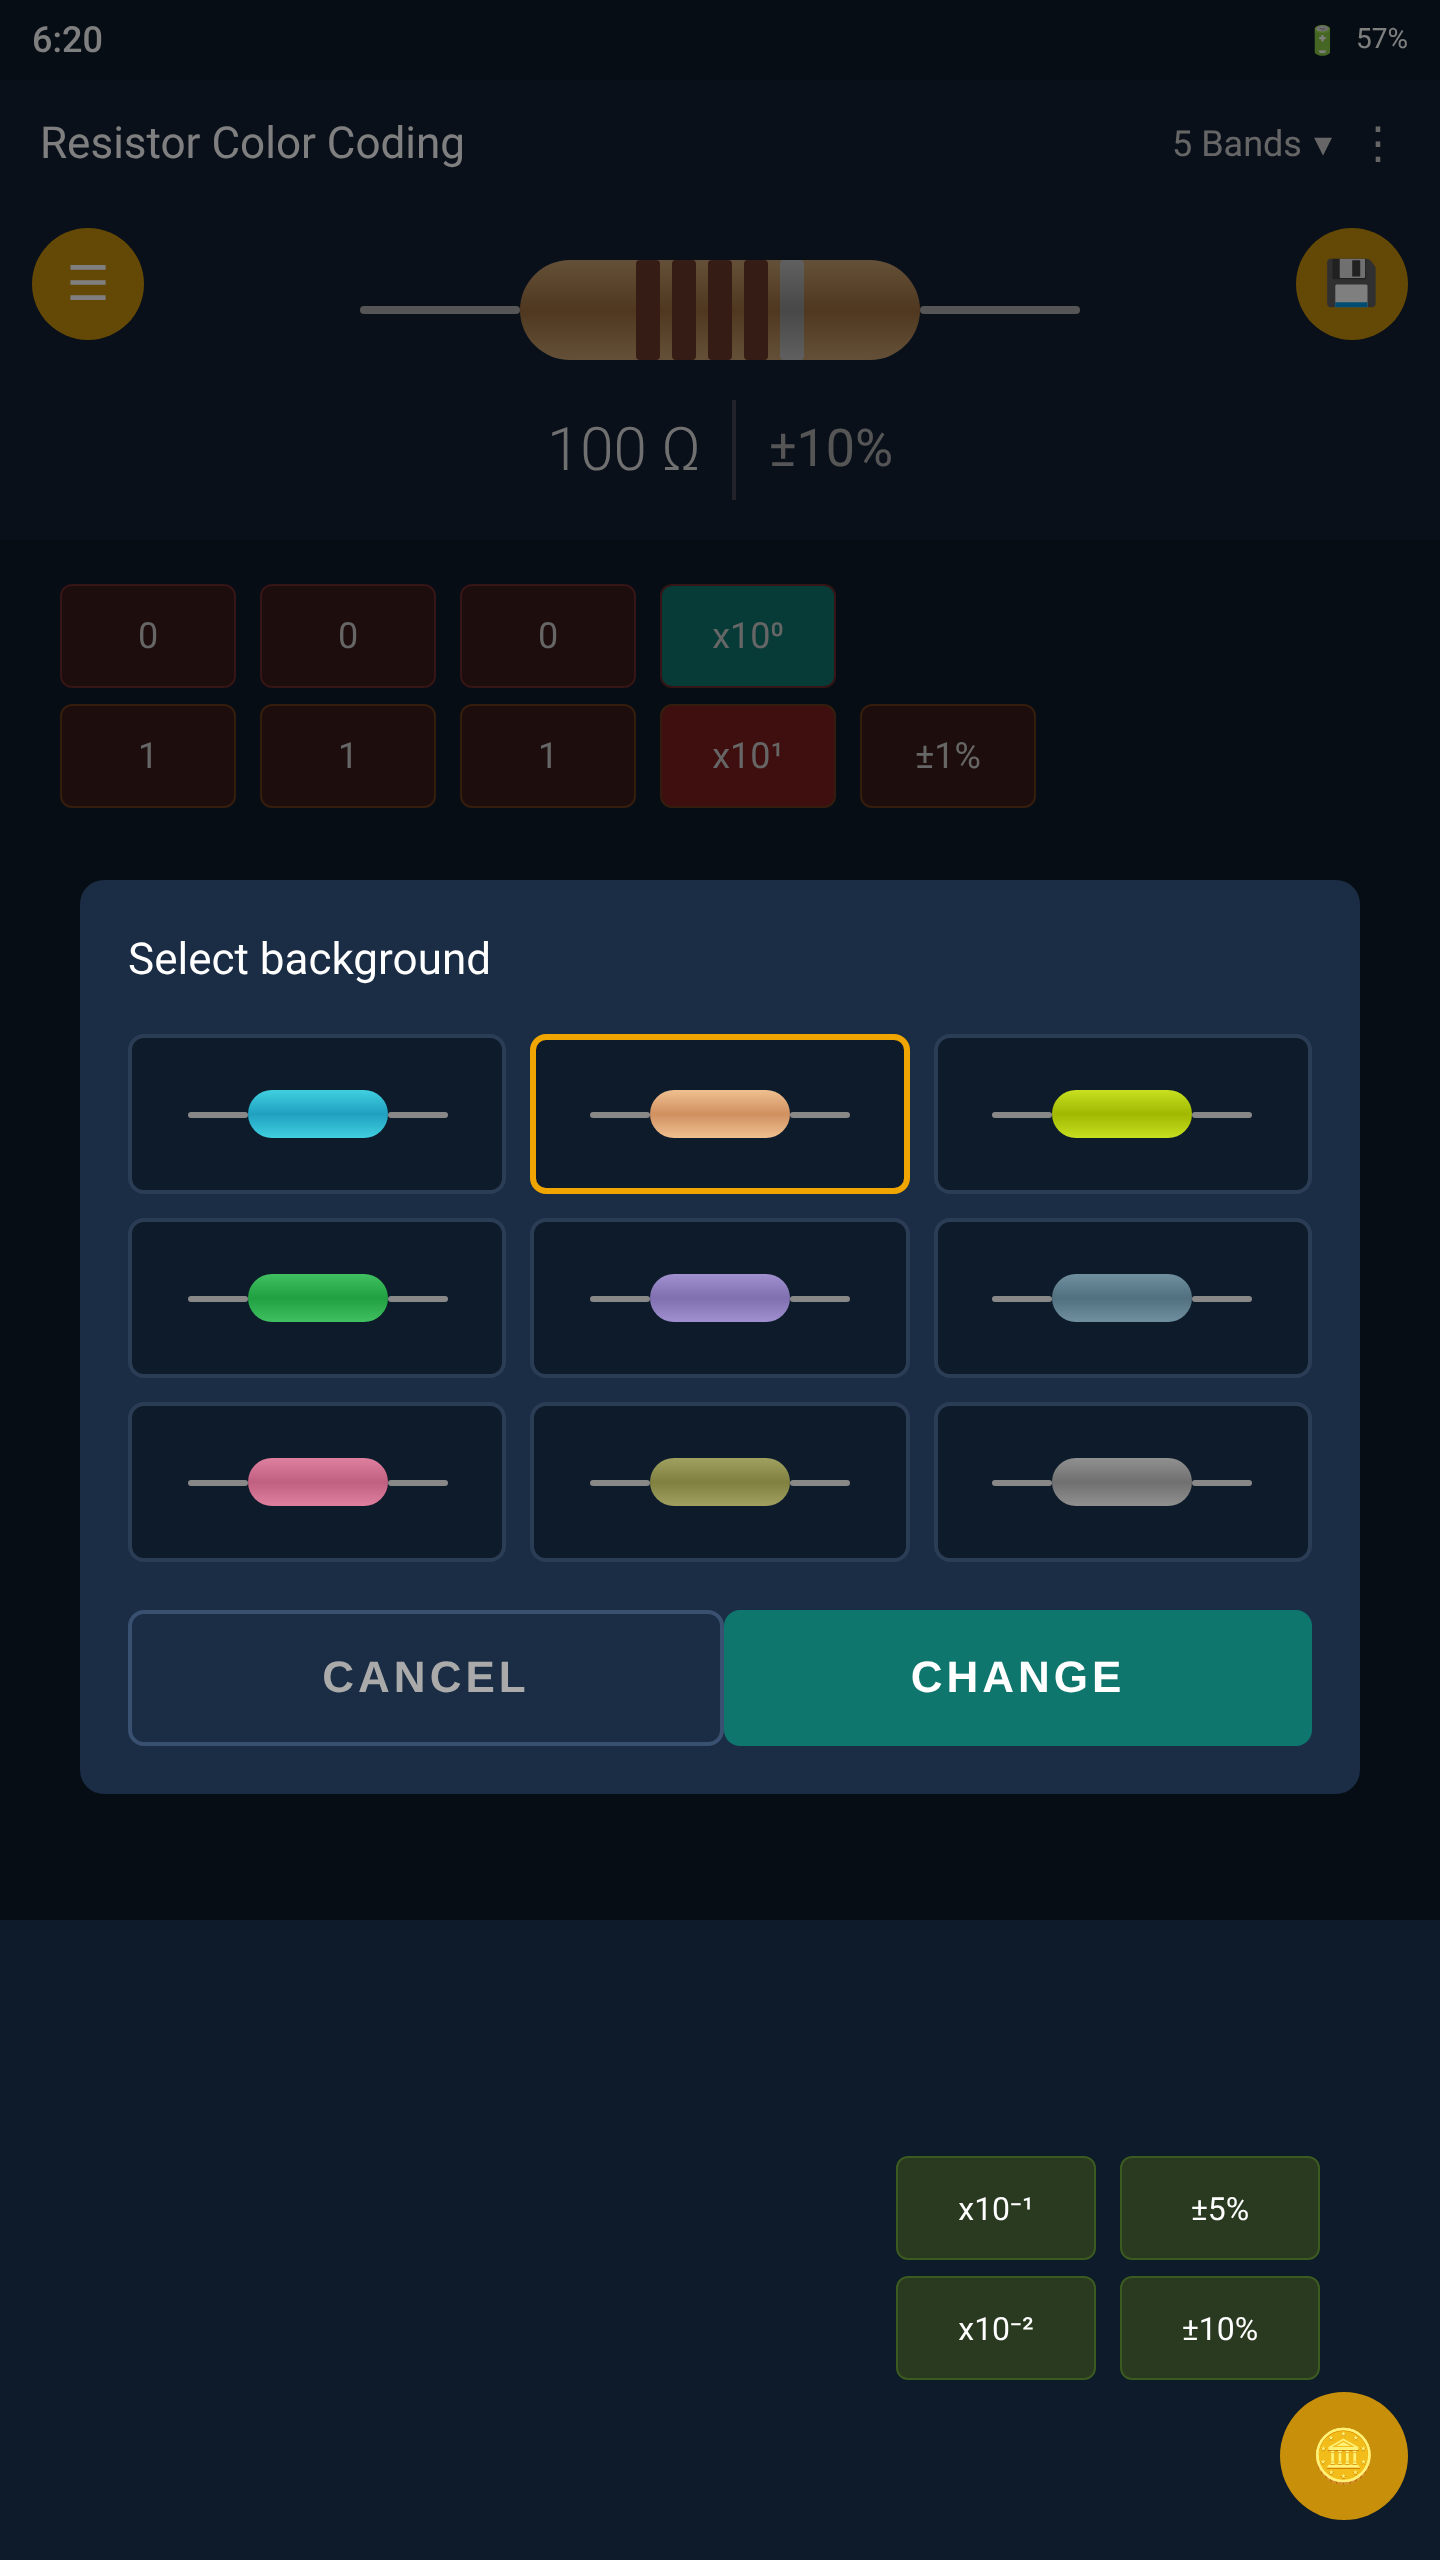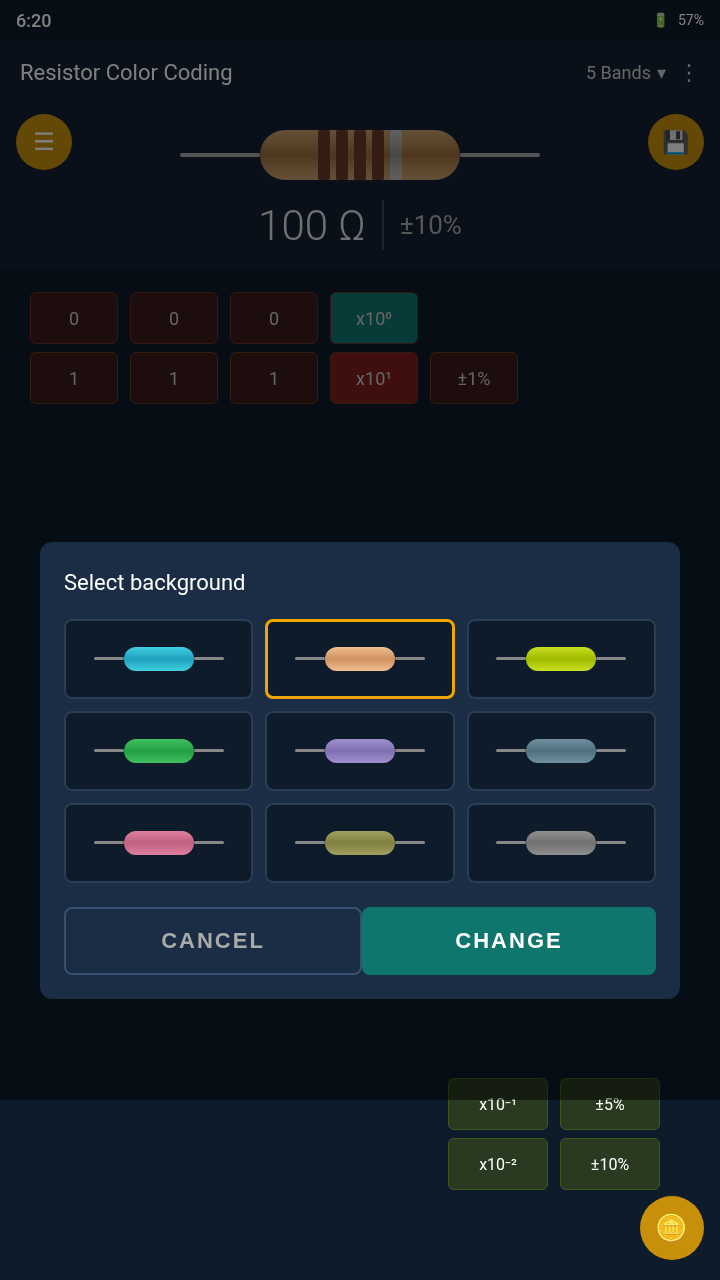--- a/index.html
+++ b/index.html
@@ -123,21 +123,21 @@
     .band-silver { background: linear-gradient(to bottom, #c0c0c0, #909090, #c0c0c0); }
 
     .resistor-value {
       display: flex;
       align-items: center;
       gap: 16px;
       margin-top: 10px;
     }
     .value-main {
       color: #e0e0e0;
-      font-size: 42px;
+      font-size: 30px;
       font-weight: 300;
     }
     .value-divider {
       width: 2px;
       height: 50px;
       background: #445;
     }
     .value-tolerance {
       color: #aaa;
       font-size: 26px;
@@ -205,24 +205,24 @@
     .band-cell.tolerance {
       background: #1a2a3a;
     }
 
     
     .dialog-overlay {
       position: absolute;
       top: 0;
       left: 0;
       width: 720px;
-      height: 1100px;
+      height: 960px;
       background: rgba(0,0,0,0.5);
       display: flex;
-      align-items: center;
+      align-items: flex-start;
       justify-content: center;
       padding-top: 440px;
       z-index: 100;
     }
     .dialog {
       background: #1a2d45;
       border-radius: 12px;
       width: 640px;
       padding: 28px 24px 24px;
     }

